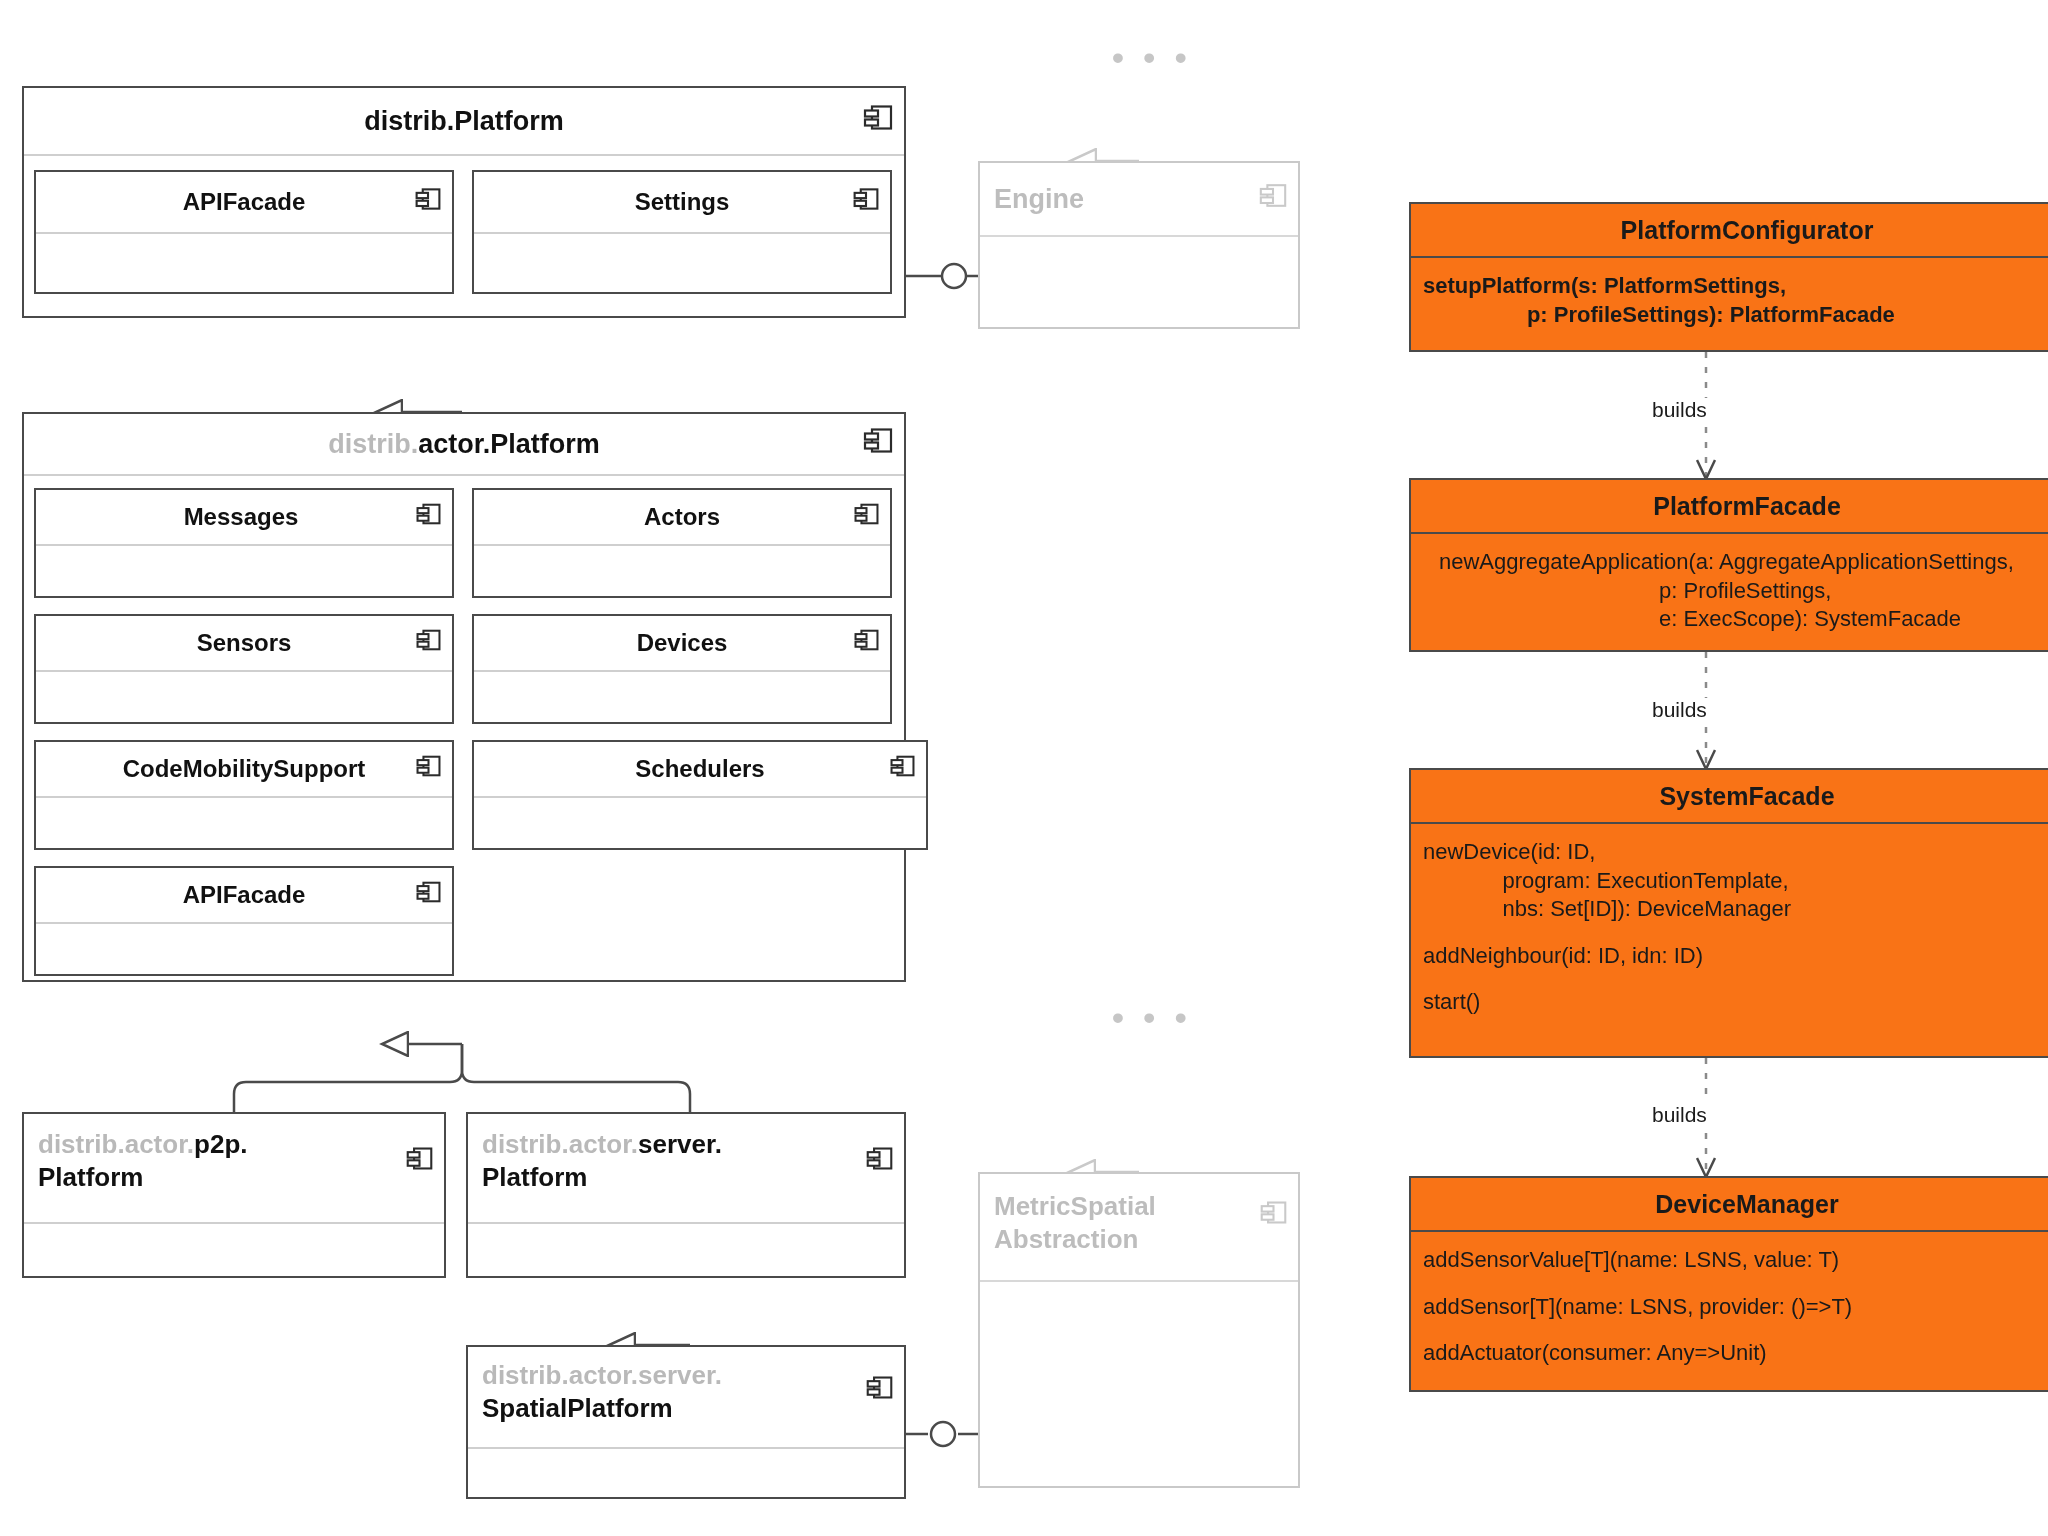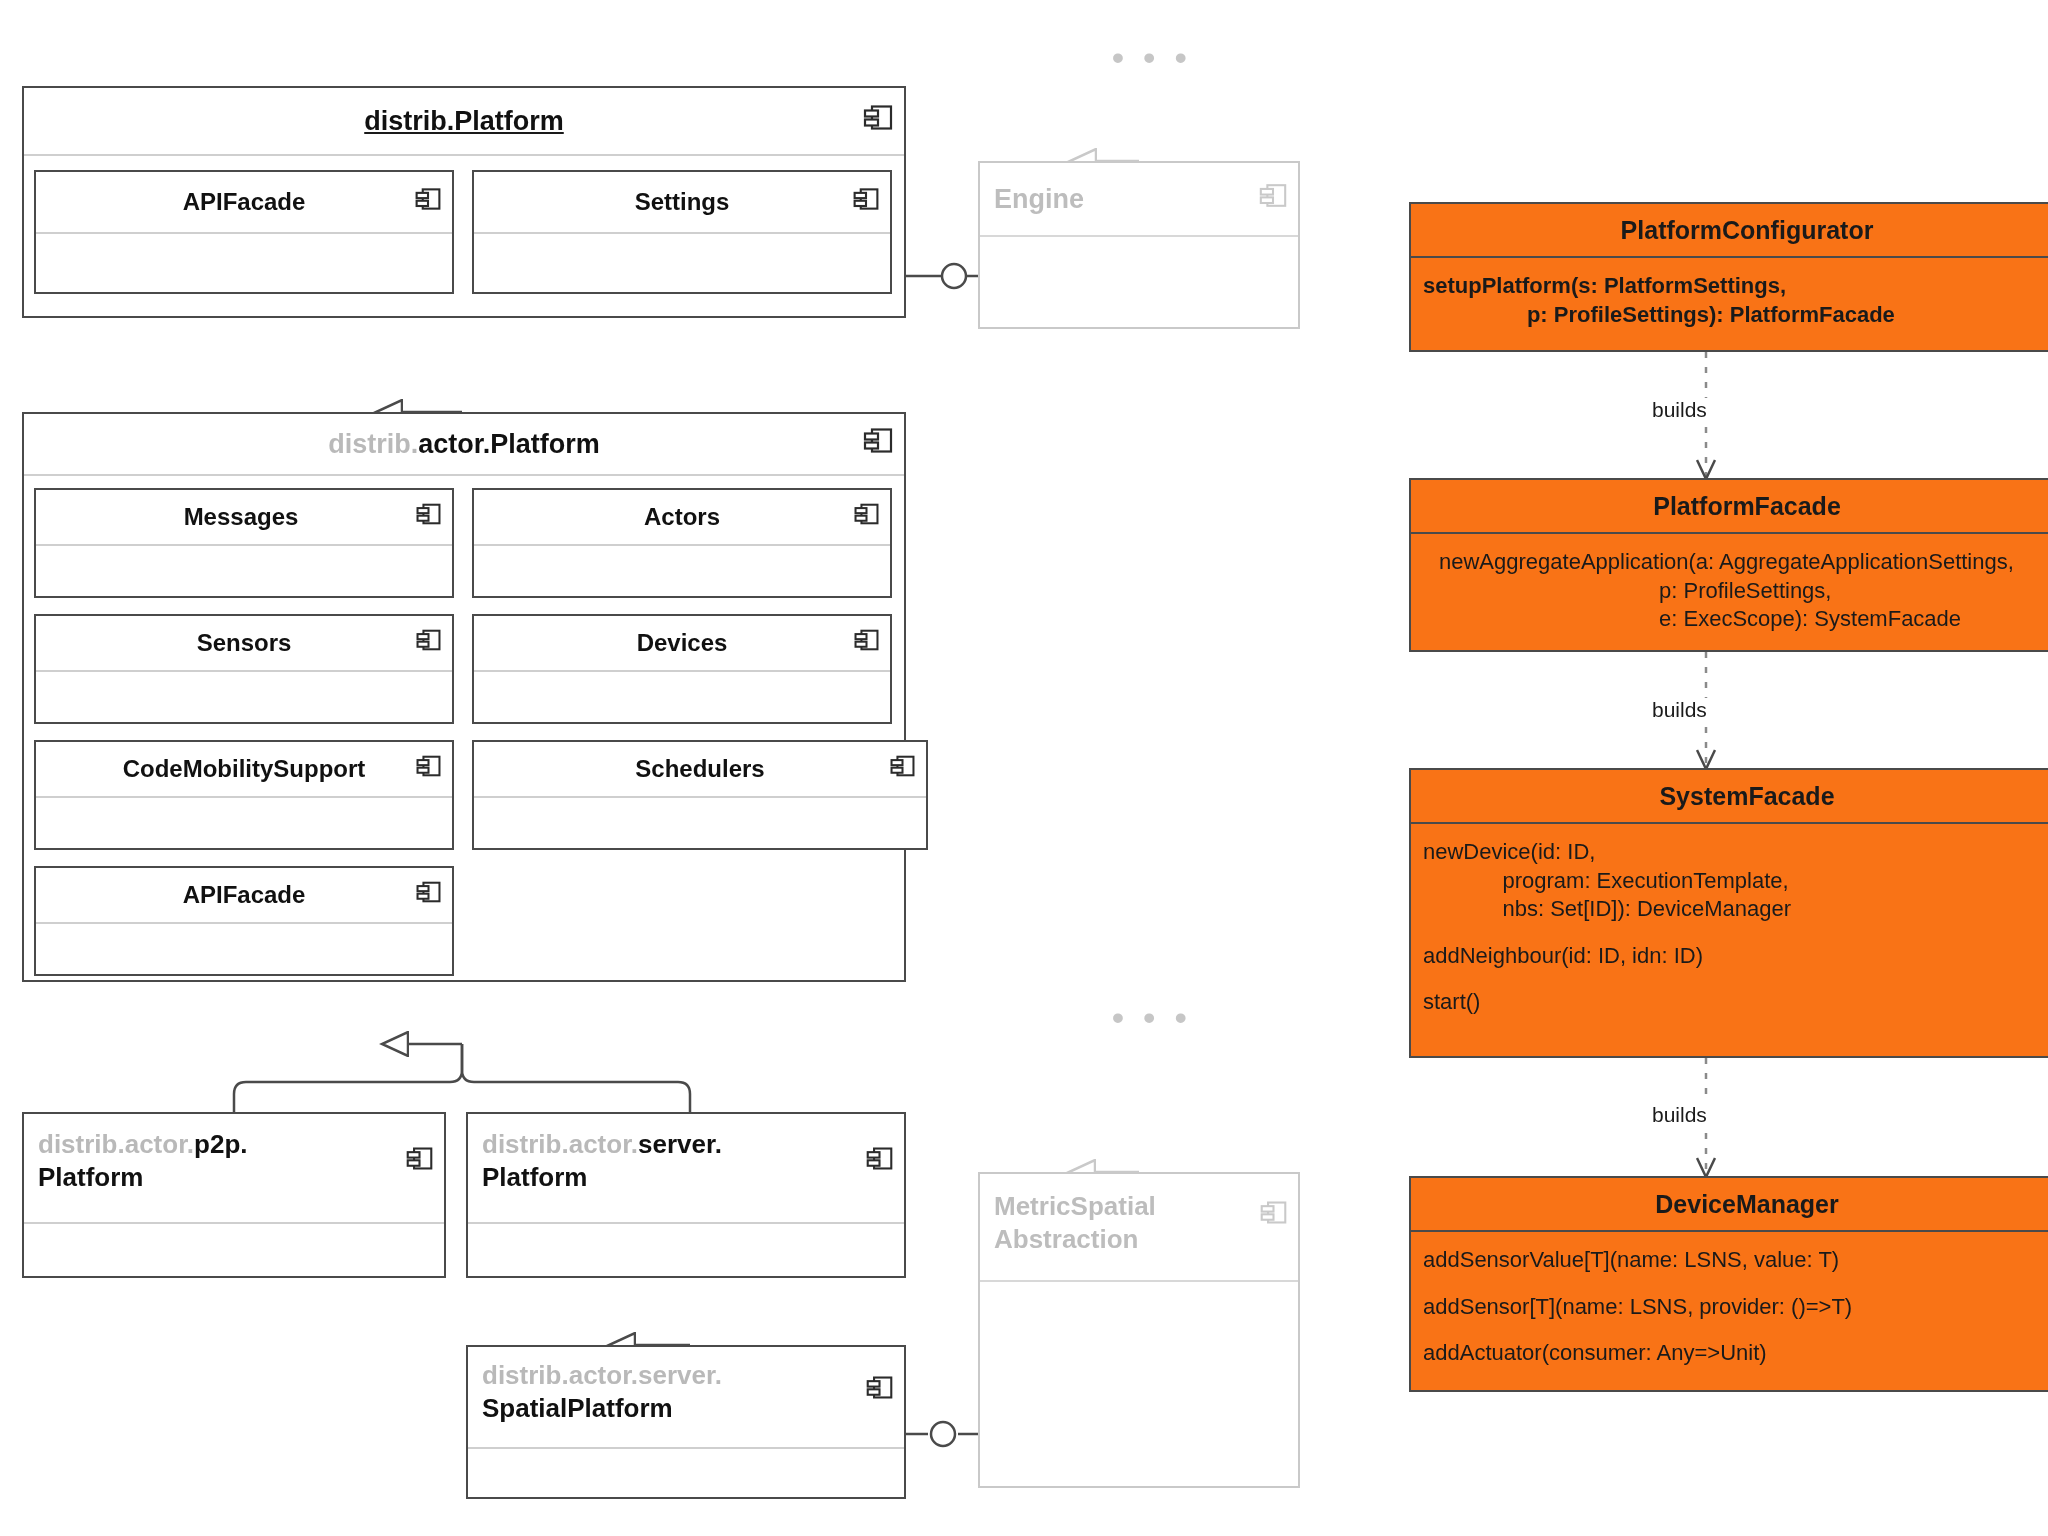--- a/index.html
+++ b/index.html
@@ -160,21 +160,21 @@
       <line x1="1706" y1="652" x2="1706" y2="768" stroke="#8a8a8a" stroke-width="2.5" stroke-dasharray="6 9" marker-end="url(#openArrow)"></line>
     </g>
 
     
     <g>
       <line x1="1706" y1="1058" x2="1706" y2="1176" stroke="#8a8a8a" stroke-width="2.5" stroke-dasharray="6 9" marker-end="url(#openArrow)"></line>
     </g>
   </svg>
 
   <div class="comp" style="left:22px; top:86px; width:884px; height:232px;">
-    <div class="hdr" style="height:68px; font-size:27px;text-decoration:underline;">
+    <div class="hdr" style="height:68px; font-size:27px;">
       <span class="ttl"><span class="nm">distrib.Platform</span></span>
       <span class="cicon">
         <svg width="32" height="32" viewBox="0 0 32 32">
           <rect x="10" y="5" width="19" height="22" fill="#fff" stroke="#2b2b2b" stroke-width="2.2"></rect>
           <rect x="3" y="9" width="13" height="6" fill="#fff" stroke="#2b2b2b" stroke-width="2.2"></rect>
           <rect x="3" y="18" width="13" height="6" fill="#fff" stroke="#2b2b2b" stroke-width="2.2"></rect>
         </svg>
       </span>
     </div>
     <div class="body" style="height:160px; position:relative;">

